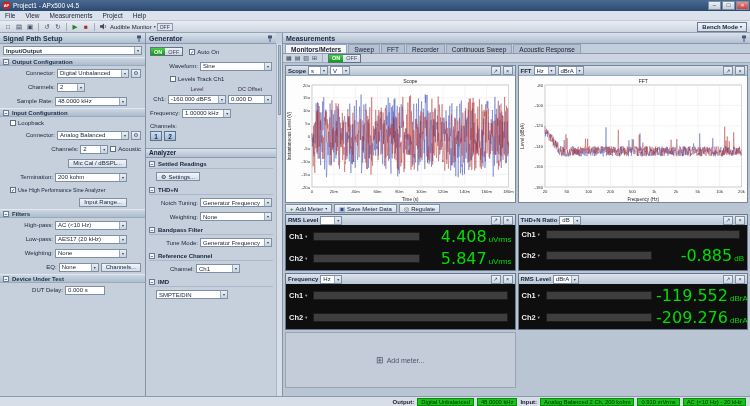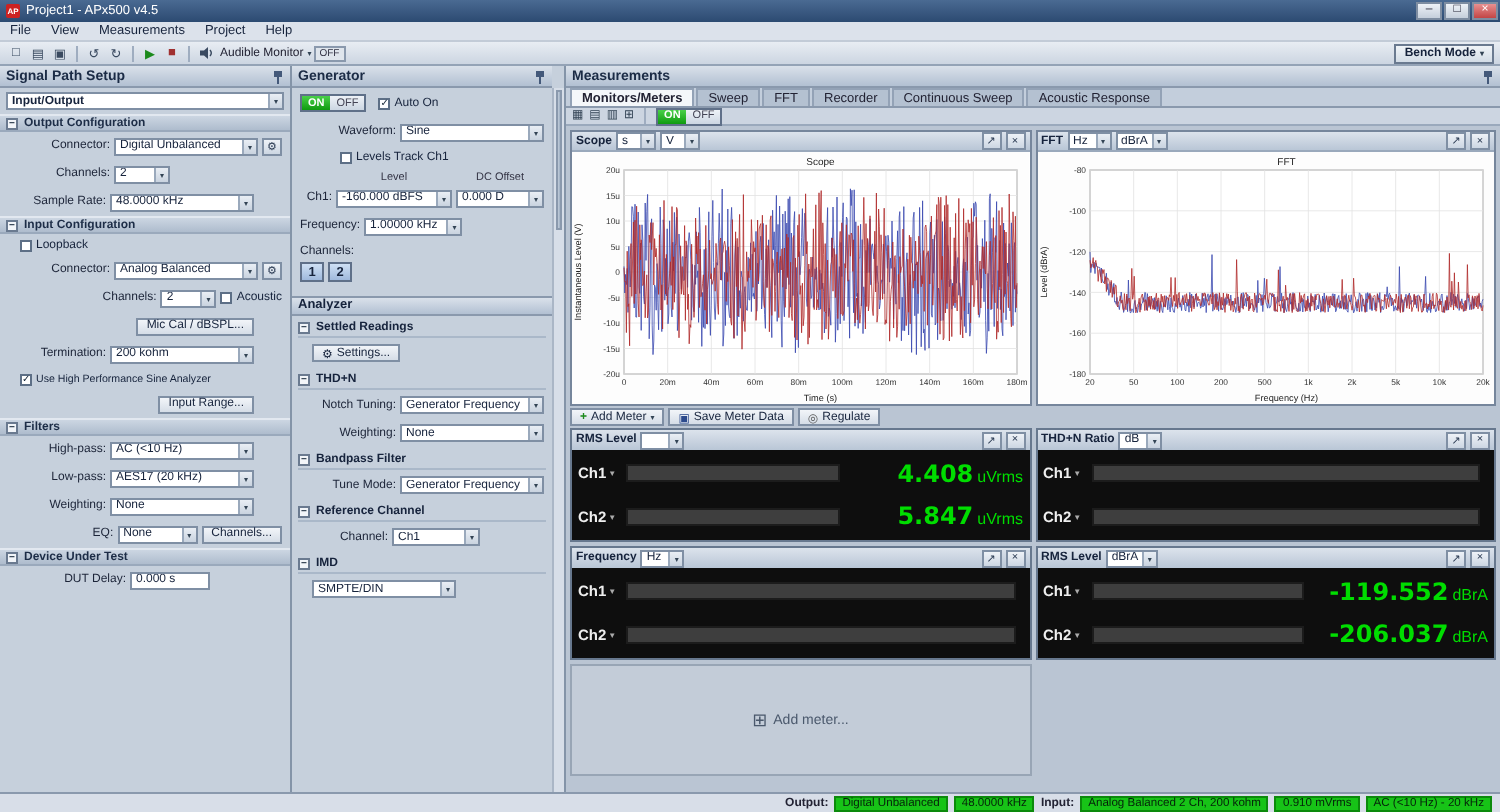--- a/index.html
+++ b/index.html
@@ -80,21 +80,21 @@
 .meter-panel{height:57px;border:1px solid #67788e;display:flex;flex-direction:column;background:#0e0e0e}
 .meter-head{height:10px;background:linear-gradient(#dce3ec,#b9c6d6);display:flex;align-items:center;gap:2px;padding:0 2px;flex-shrink:0}
 .meter-title{font-weight:700;font-size:6px}
 .meter-body{flex:1;display:flex;flex-direction:column;justify-content:space-around;padding:1px 3px}
 .mrow{display:flex;align-items:center}
 .mch{width:20px;display:flex;align-items:center;gap:1px;color:#eee;font-size:7.5px;font-weight:700}
 .mch .dd{font-size:4px;color:#aaa}
 .bar{flex:1;height:9px;background:#3e3e3e;border:1px solid #1c1c1c;margin:0 4px;overflow:hidden}
 .bar .fill{height:100%;background:linear-gradient(#8cff8c,#00b400 60%,#008a00)}
 .mval{width:88px;text-align:right;white-space:nowrap}
-.mval .num{font-size:12px;font-weight:700;color:#00dd00;font-family:"DejaVu Sans",sans-serif}
+.mval .num{font-size:16px;font-weight:400;color:#00dd00;font-family:"DejaVu Sans",sans-serif}
 .mval .unit{font-size:8px;color:#00dd00;margin-left:2px}
 .addbox{height:56px;margin-top:2px;width:calc(50% - 1px);background:#c3ccd8;border:1px solid #98a5b5;display:flex;align-items:center;justify-content:center;gap:3px;color:#4a586c}
 .addbox .plus{font-size:9px}
 .addbox .txt{font-size:7px}
 
 .statusbar{height:10px;background:#d8dee8;border-top:1px solid #8a99ad;display:flex;align-items:center;justify-content:flex-end;gap:3px;padding:0 4px}
 .schip{background:#17c317;border:1px solid #0c8a0c;color:#05230a;padding:0 3px;height:8px;display:flex;align-items:center;font-size:5.8px;white-space:nowrap}
 .slabel{color:#223;font-size:6px;font-weight:700}
 .pin{flex-shrink:0}
 </style>
@@ -642,20 +642,21 @@
                   <span class="dd">▼</span>
                 </span>
               <span class="bar"><i class="fill" style="width: 96%;"></i></span>
             </div>
             <div class="mrow">
               <span class="mch">
                   <span>Ch2</span>
                   <span class="dd">▼</span>
                 </span>
               <span class="bar"><i class="fill" style="width: 96%;"></i></span>
+              <span class="mval"><span class="num">-0.885</span><span class="unit">dB</span></span>
             </div>
           </div>
         </div>
 
         <div class="meter-panel">
           <div class="meter-head">
             <span class="meter-title">Frequency</span>
             <span class="combo w22">
                 <i class="cv">Hz</i>
                 <i class="arr"></i>
@@ -701,21 +702,21 @@
                 </span>
               <span class="bar"><i class="fill" style="width: 28%;"></i></span>
               <span class="mval"><span class="num">-119.552</span><span class="unit">dBrA</span></span>
             </div>
             <div class="mrow">
               <span class="mch">
                   <span>Ch2</span>
                   <span class="dd">▼</span>
                 </span>
               <span class="bar"><i class="fill" style="width: 27%;"></i></span>
-              <span class="mval"><span class="num">-206.037</span><span class="unit">dBrA</span></span>
+              <span class="mval"><span class="num">-209.276</span><span class="unit">dBrA</span></span>
             </div>
           </div>
         </div>
       </div>
 
       <div class="addbox">
         <span class="plus">⊞</span>
         <span class="txt">Add meter...</span>
       </div>
     </div>

